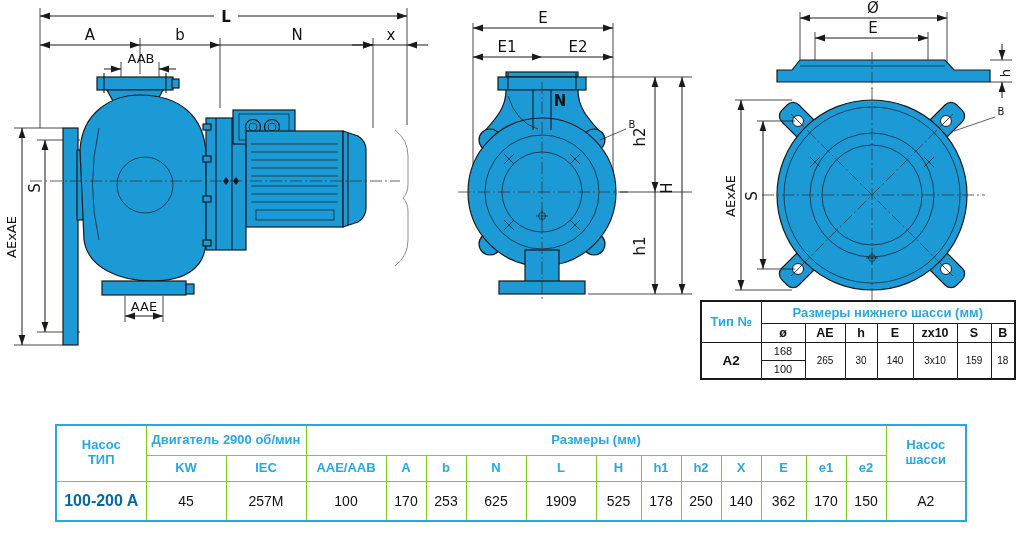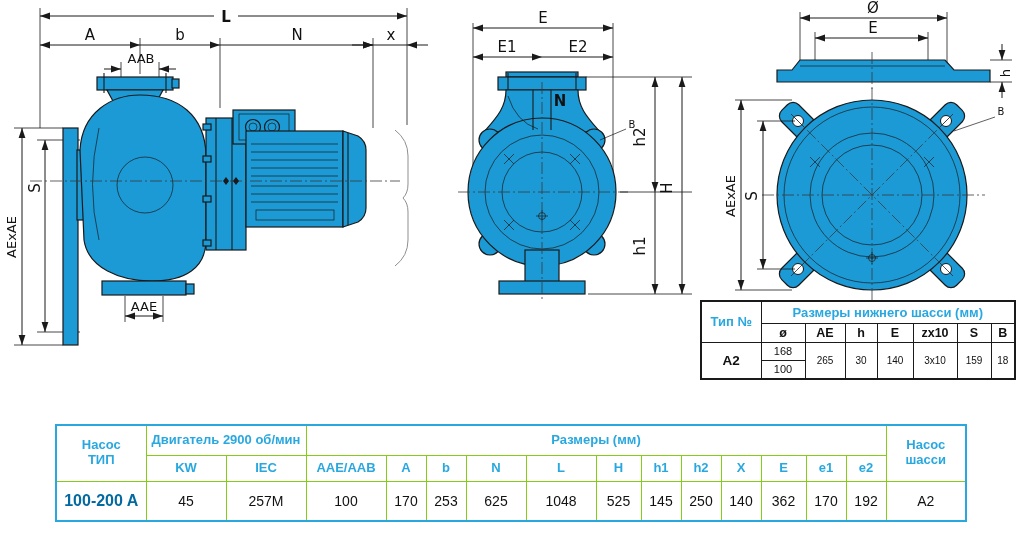--- a/index.html
+++ b/index.html
@@ -356,26 +356,26 @@
     <td class="hd">e2</td>
   </tr>
   <tr style="height:40px">
     <td class="ptype">100-200 A</td>
     <td class="val">45</td>
     <td class="val">257M</td>
     <td class="val">100</td>
     <td class="val">170</td>
     <td class="val">253</td>
     <td class="val">625</td>
-    <td class="val">1048</td>
+    <td class="val">1909</td>
     <td class="val">525</td>
-    <td class="val">145</td>
+    <td class="val">178</td>
     <td class="val">250</td>
     <td class="val">140</td>
     <td class="val">362</td>
     <td class="val">170</td>
-    <td class="val">192</td>
+    <td class="val">150</td>
     <td class="val">A2</td>
   </tr>
 </tbody>
     </table>
 
 </div>
 
 </body></html>

